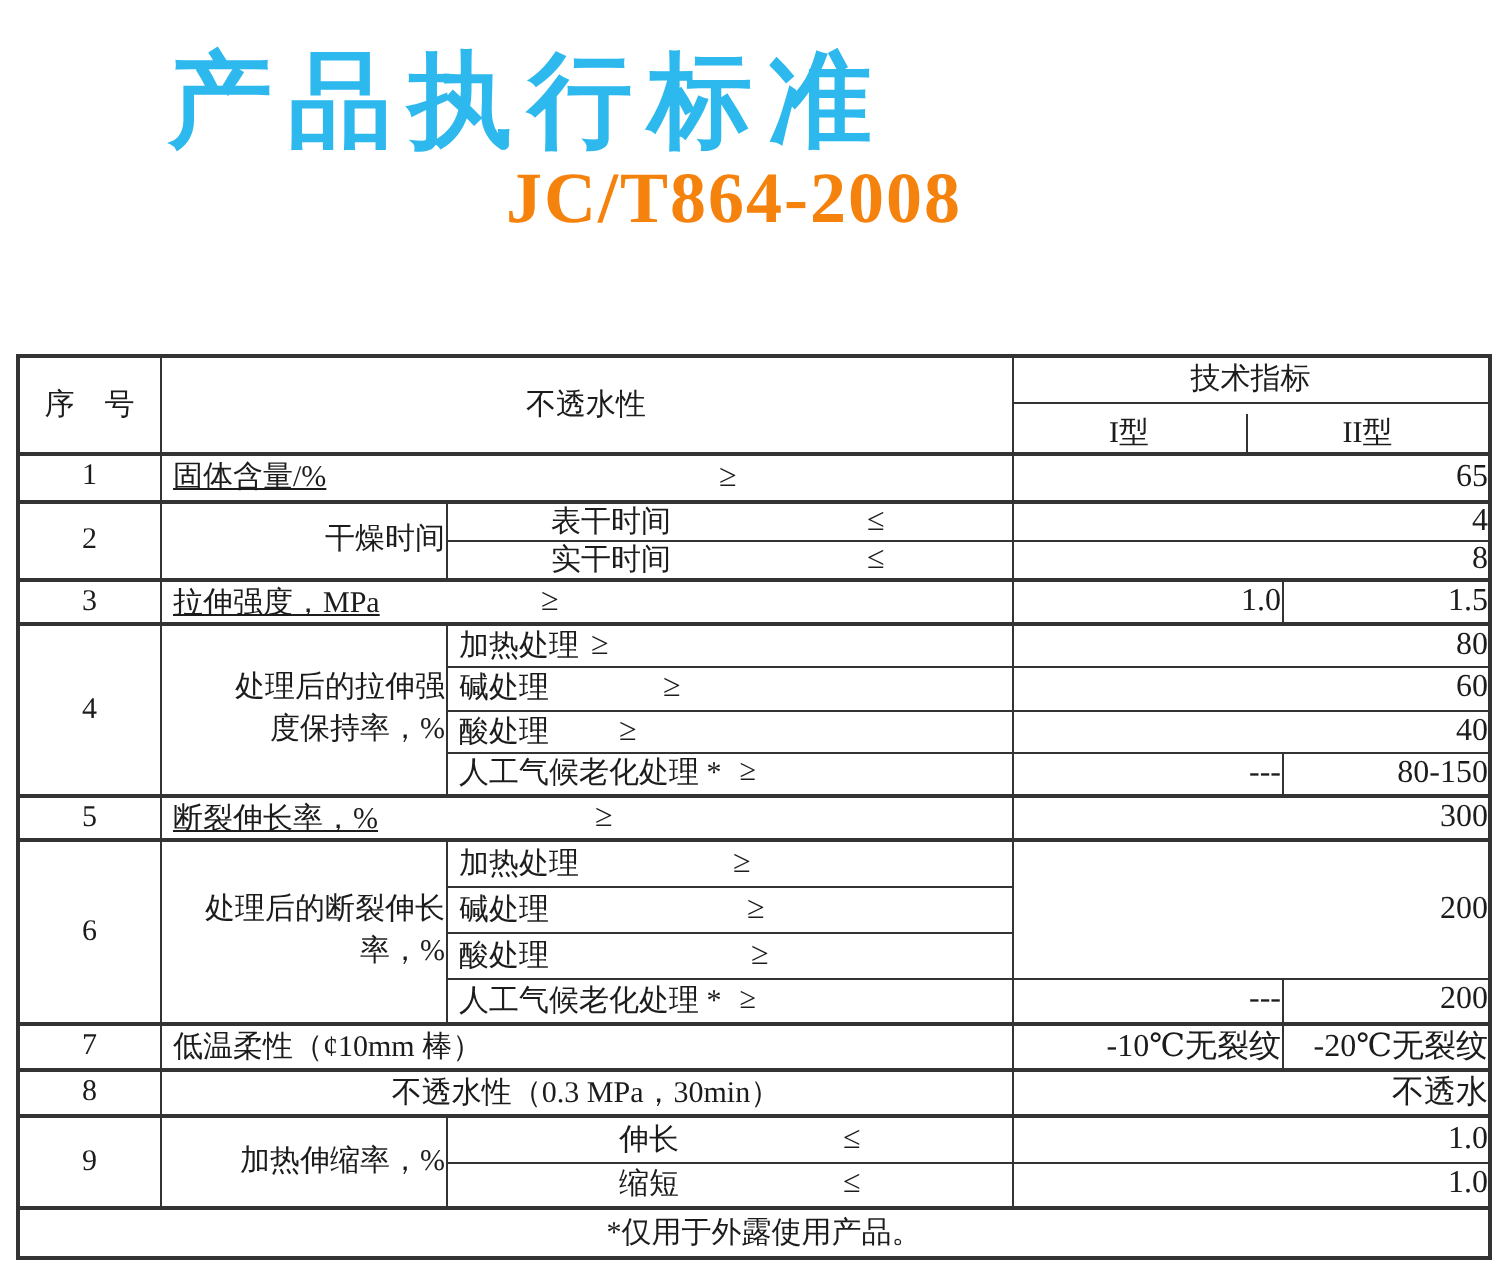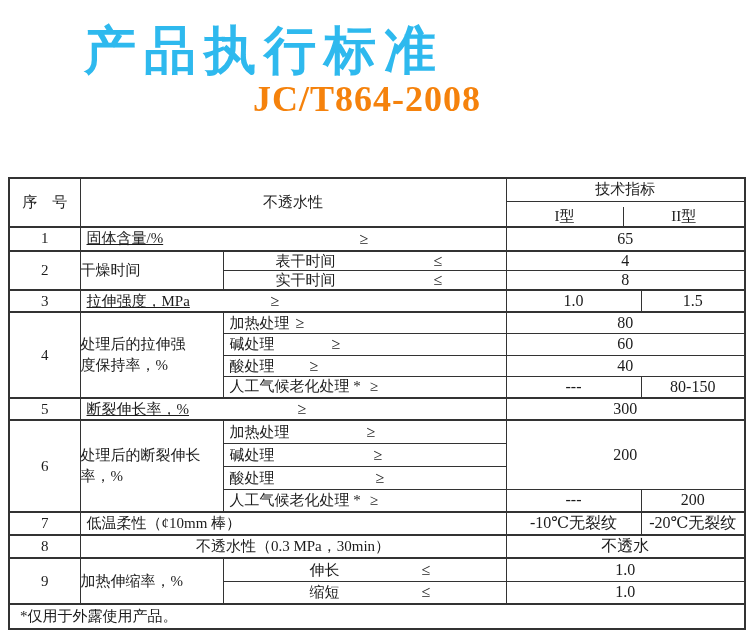--- a/index.html
+++ b/index.html
@@ -31,40 +31,40 @@
     border-collapse:collapse;table-layout:fixed;
     border:2px solid var(--line);
   }
   td,th{
     border:1px solid var(--line);
     font-size:15px;font-weight:normal;color:var(--ink);
     padding:0;vertical-align:middle;overflow:hidden;
   }
   tr.major > td{border-top-width:2px;}
   .cnum{text-align:center;}
-  .cval{text-align:center;font-size:16px;}
-  .cgrp{text-align:left;line-height:21px;}
+  .cval{text-align:right;font-size:16px;}
+  .cgrp{text-align:right;line-height:21px;}
   .rel{position:relative;text-decoration:underline;}
   .pl{padding-left:6px;text-align:left;}
   .ctr{text-align:center;}
   .op{position:absolute;top:50%;transform:translateY(-50%);font-size:16px;}
   .lbl{position:absolute;top:50%;transform:translateY(-50%);white-space:nowrap;}
   
   .op-r1{left:279px}.op-r3{left:190px}.op-r5{left:217px}
   .lbl-c2{left:52px}.op-c2{left:210px}
   .lbl-c9{left:86px}.op-c9{left:198px}
   .lbl-l{left:6px}
   .op-s1{left:72px}.op-s2{left:108px}.op-s3{left:86px}
   .op-t1{left:143px}.op-t2{left:150px}.op-t3{left:152px}
   .flexrow{display:flex;align-items:center;gap:9px;padding-left:6px;white-space:nowrap;}
   
   .split{display:flex;height:24px;align-items:flex-end;}
   .split .hl{width:116px;border-right:1px solid var(--line);display:flex;align-items:center;justify-content:center;}
   .split .hr{flex:1;display:flex;align-items:center;justify-content:center;margin-top:29px;}
-  .foot{padding-left:10px;text-align:left;}
+  .foot{padding-left:10px;text-align:center;}
   
   .h19{height:19px}.h20{height:20px}.h21{height:21px}.h22{height:22px}
   .h23{height:23px}.h24{height:24px}.h25{height:25px}
 </style>
 </head>
 <body>
 
 <div class="title1">产品执行标准</div>
 <div class="title2">JC/T864-2008</div>
 

